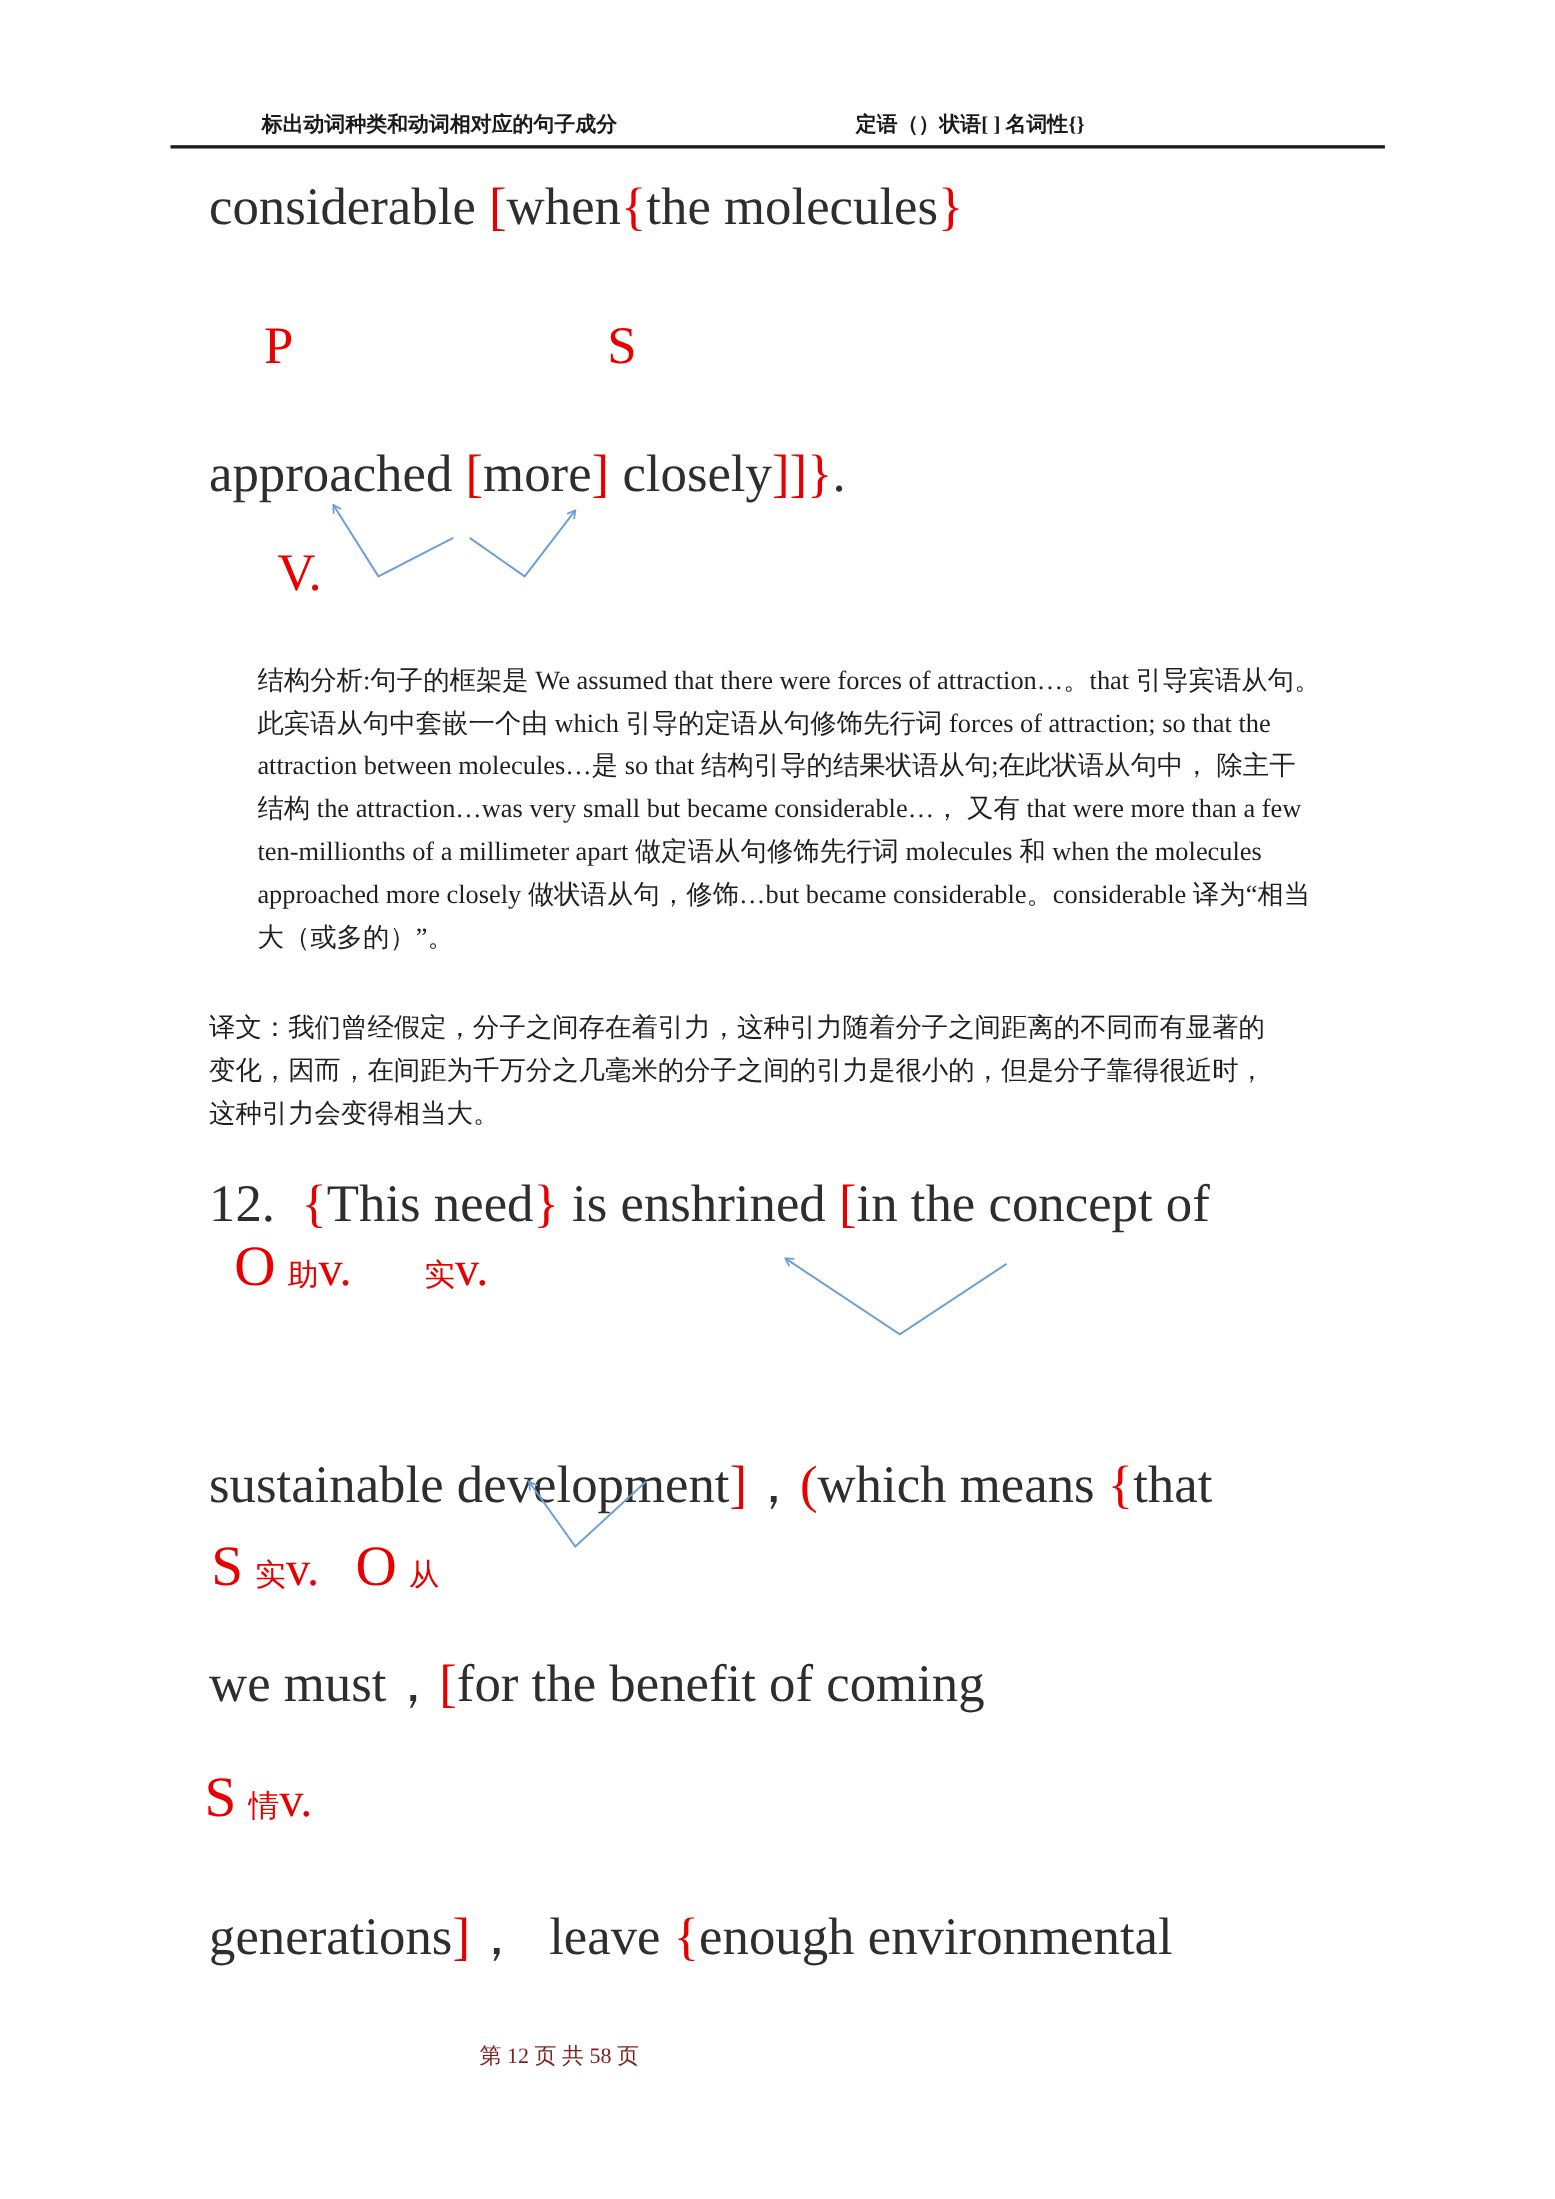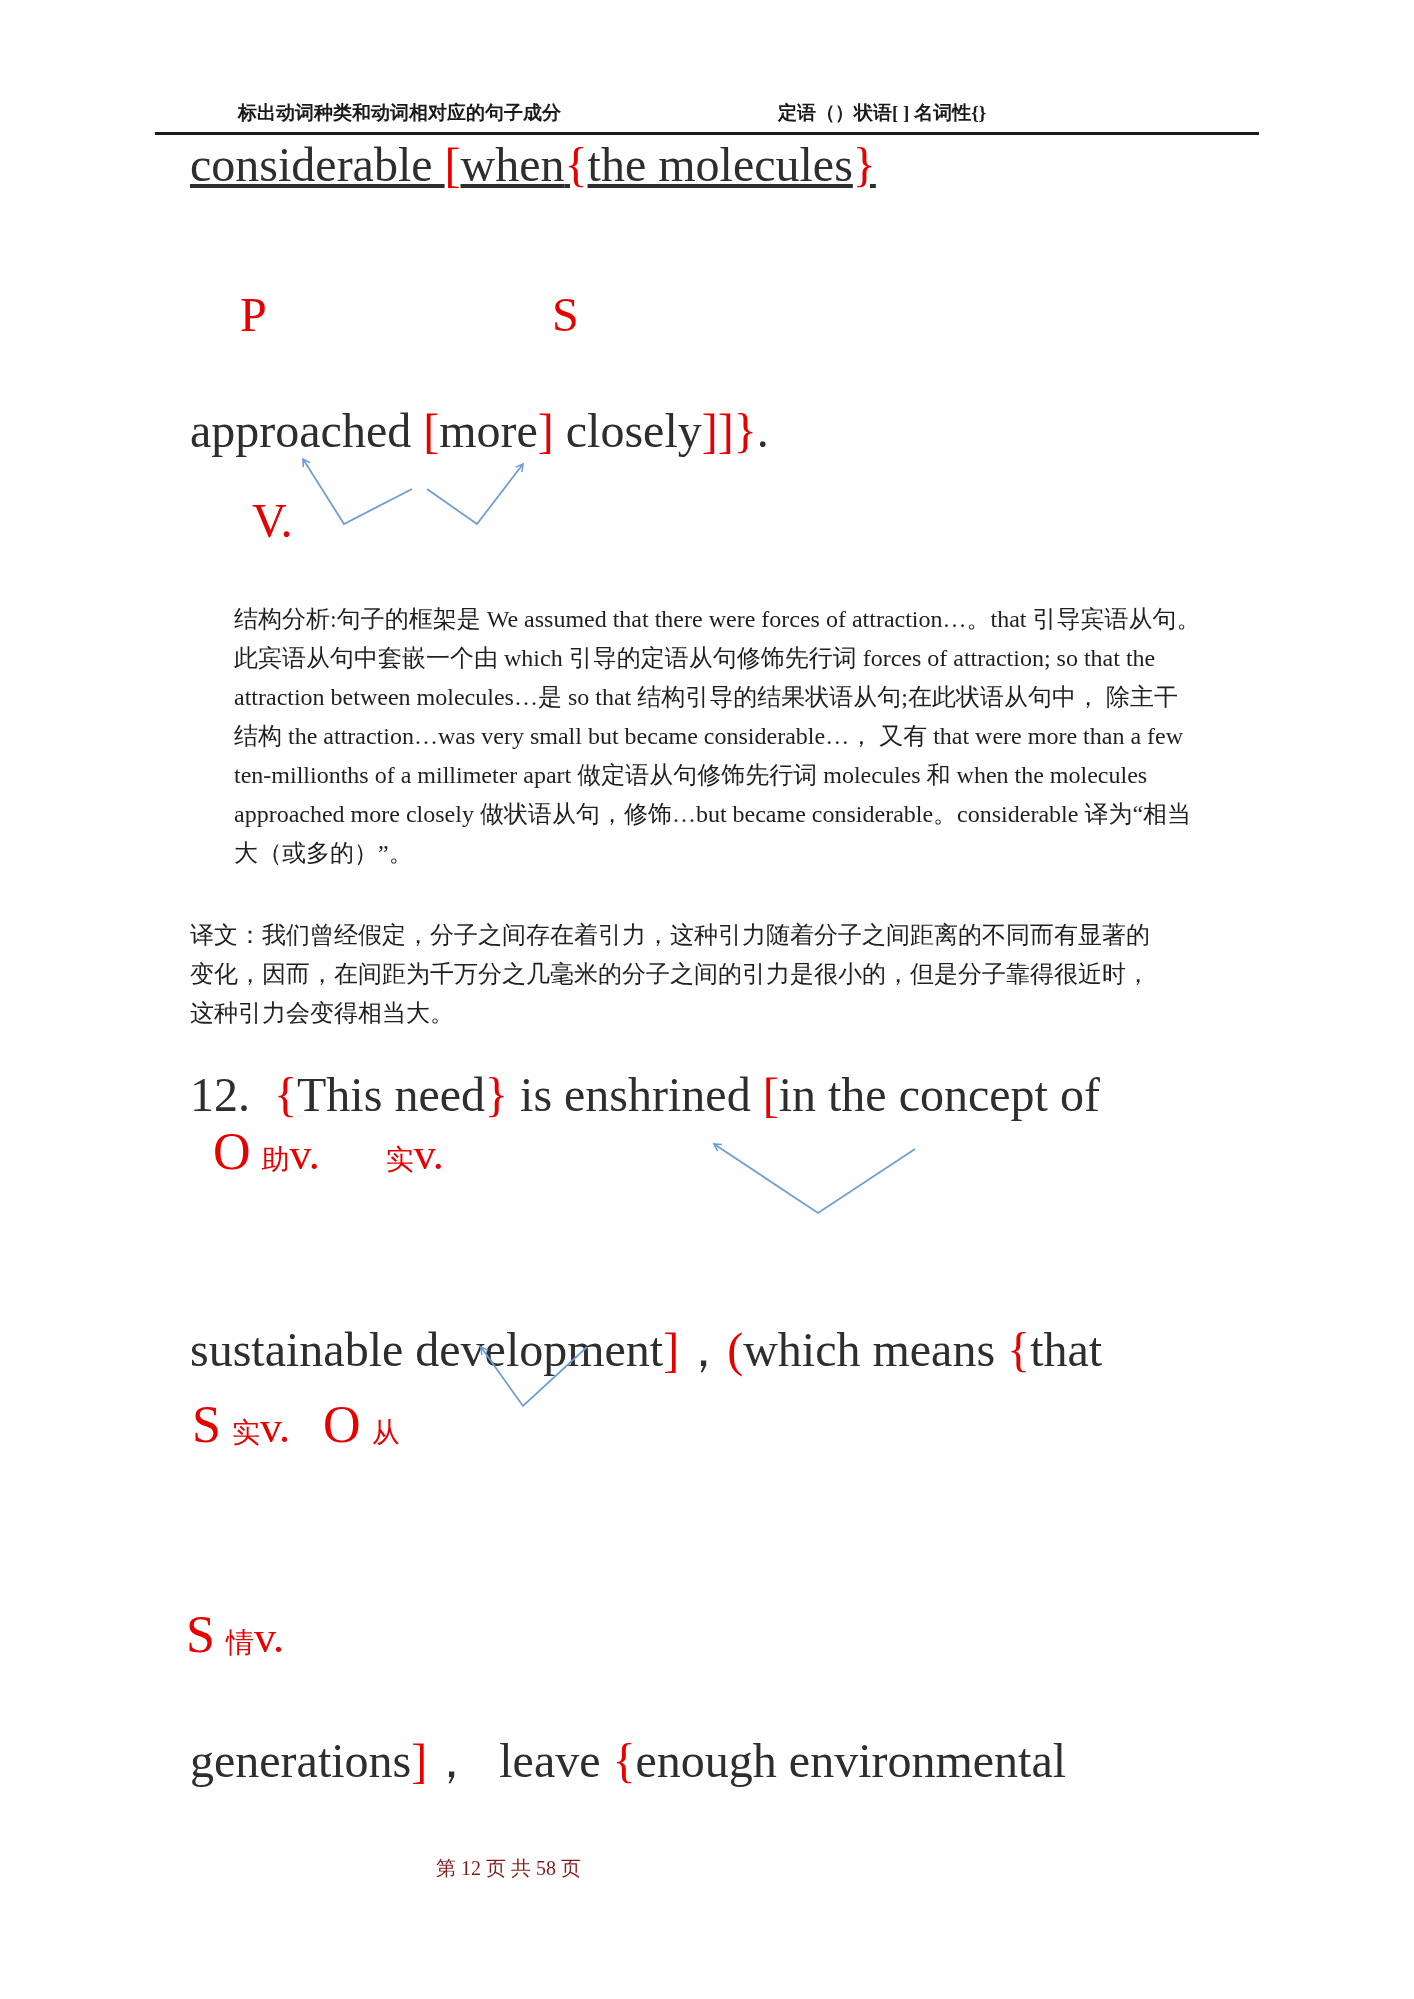--- a/index.html
+++ b/index.html
@@ -29,21 +29,21 @@
     font-size:48px; line-height:1.2;
     color:#2e2e2e; white-space:pre;
   }
   .c-r { color:#e80000; }
   
   .rlabel {
     position:absolute;
     font-size:48px; line-height:1.2;
     color:#e80000; white-space:pre;
   }
-  .pos-a   { top:136px;text-decoration:underline; }
+  .pos-a   { top:160px; }
   .pos-p   { left:240px; top:286px; }
   .pos-s   { left:552px; top:286px; }
   .pos-b   { top:402px; }
   .pos-v   { left:252px; top:492px; }
   .pos-12a { top:1066px; }
   .pos-12b { top:1286px;margin-top:35px; }
   .pos-12c { top:1502px; }
   .pos-12d { top:1716px;margin-top:16px; }
   
   .lblline {
@@ -137,20 +137,21 @@
     <defs>
       <marker id="ah4" markerWidth="12" markerHeight="12" refX="8.5" refY="5" orient="auto-start-reverse" markerUnits="userSpaceOnUse">
         <path d="M1.5,1 L8.5,5 L1.5,9" fill="none" stroke="#6f9ed6" stroke-width="1.6"></path>
       </marker>
     </defs>
     <polyline points="19,14 61,73 125,14" marker-start="url(#ah4)"></polyline>
   </svg>
 
   <div class="lblline pos-l2"><span class="z-xl">S</span><span> </span><span class="z-sm">实</span><span>v.</span><span>   </span><span class="z-xl">O</span><span> </span><span class="z-sm">从</span></div>
 
+  <div class="bigline pos-12c"><span>we must，</span><span class="c-r">[</span><span>for the benefit of coming</span></div>
 
   <div class="lblline pos-l3"><span class="z-xl">S</span><span> </span><span class="z-sm">情</span><span>v.</span></div>
 
   <div class="bigline pos-12d"><span>generations</span><span class="c-r">]</span><span>，  leave </span><span class="c-r">{</span><span>enough environmental</span></div>
 
   <div class="footer">第 12 页 共 58 页</div>
 
 </div>
 
 </body></html>

